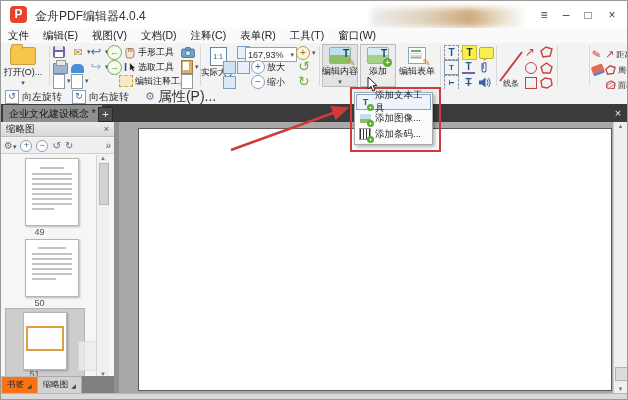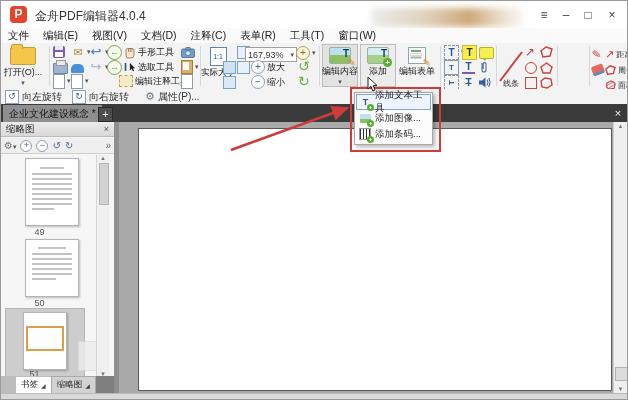--- a/index.html
+++ b/index.html
@@ -373,21 +373,21 @@
     <span style="display:flex;align-items:center;gap:3px;margin-left:4px;">
       <span style="width:12px;height:12px;border:1px solid #8aa0b8;color:#44618a;font-size:9px;line-height:11px;text-align:center;background:#fff;">↺</span>
       <span style="font-size:10px;">向左旋转</span>
     </span>
     <span style="display:flex;align-items:center;gap:3px;margin-left:10px;">
       <span style="width:12px;height:12px;border:1px solid #8aa0b8;color:#44618a;font-size:9px;line-height:11px;text-align:center;background:#fff;">↻</span>
       <span style="font-size:10px;">向右旋转</span>
     </span>
     <span style="display:flex;align-items:center;gap:3px;margin-left:16px;">
       <span style="color:#6b7f96;font-size:11px;">⚙</span>
-      <span style="font-size:10px;">属性(P)...</span>
+      <span style="font-size:14px;">属性(P)...</span>
     </span>
   </div>
 
   <div class="tabstrip">
     <div class="doctab">
       <span>企业文化建设概念 *</span>
     </div>
     <div class="newtab">+</div>
     <div class="strip-close">×</div>
   </div>
@@ -437,21 +437,21 @@
     <div class="pagenum" style="top:247px;left:-23px;">51</div>
     <div class="wm-doc"></div>
 
     <div class="sb-scroll">
       <div style="position:absolute;top:0;left:1px;width:10px;text-align:center;font-size:6px;color:#777;">▲</div>
       <div style="position:absolute;top:8px;left:2px;width:8px;height:40px;background:#d2d2d2;border:1px solid #b5b5b5;"></div>
       <div style="position:absolute;bottom:0;left:1px;width:10px;text-align:center;font-size:6px;color:#777;">▼</div>
     </div>
 
     <div class="sb-tabs">
-      <div class="sb-tab" style="background:#ffffff;margin-left:15px;">
+      <div class="sb-tab" style="background:#f97316;margin-left:1px;">
         <span>书签</span>
         <span style="font-size:6px;color:#444;">◢</span>
       </div>
       <div class="sb-tab" style="background:#d2d2d2;border:1px solid #aaa;border-bottom:none;">
         <span>缩略图</span>
         <span style="font-size:6px;color:#444;">◢</span>
       </div>
       <div style="flex:1;height:17px;background:#7f7f7f;"></div>
     </div>
   </div>

